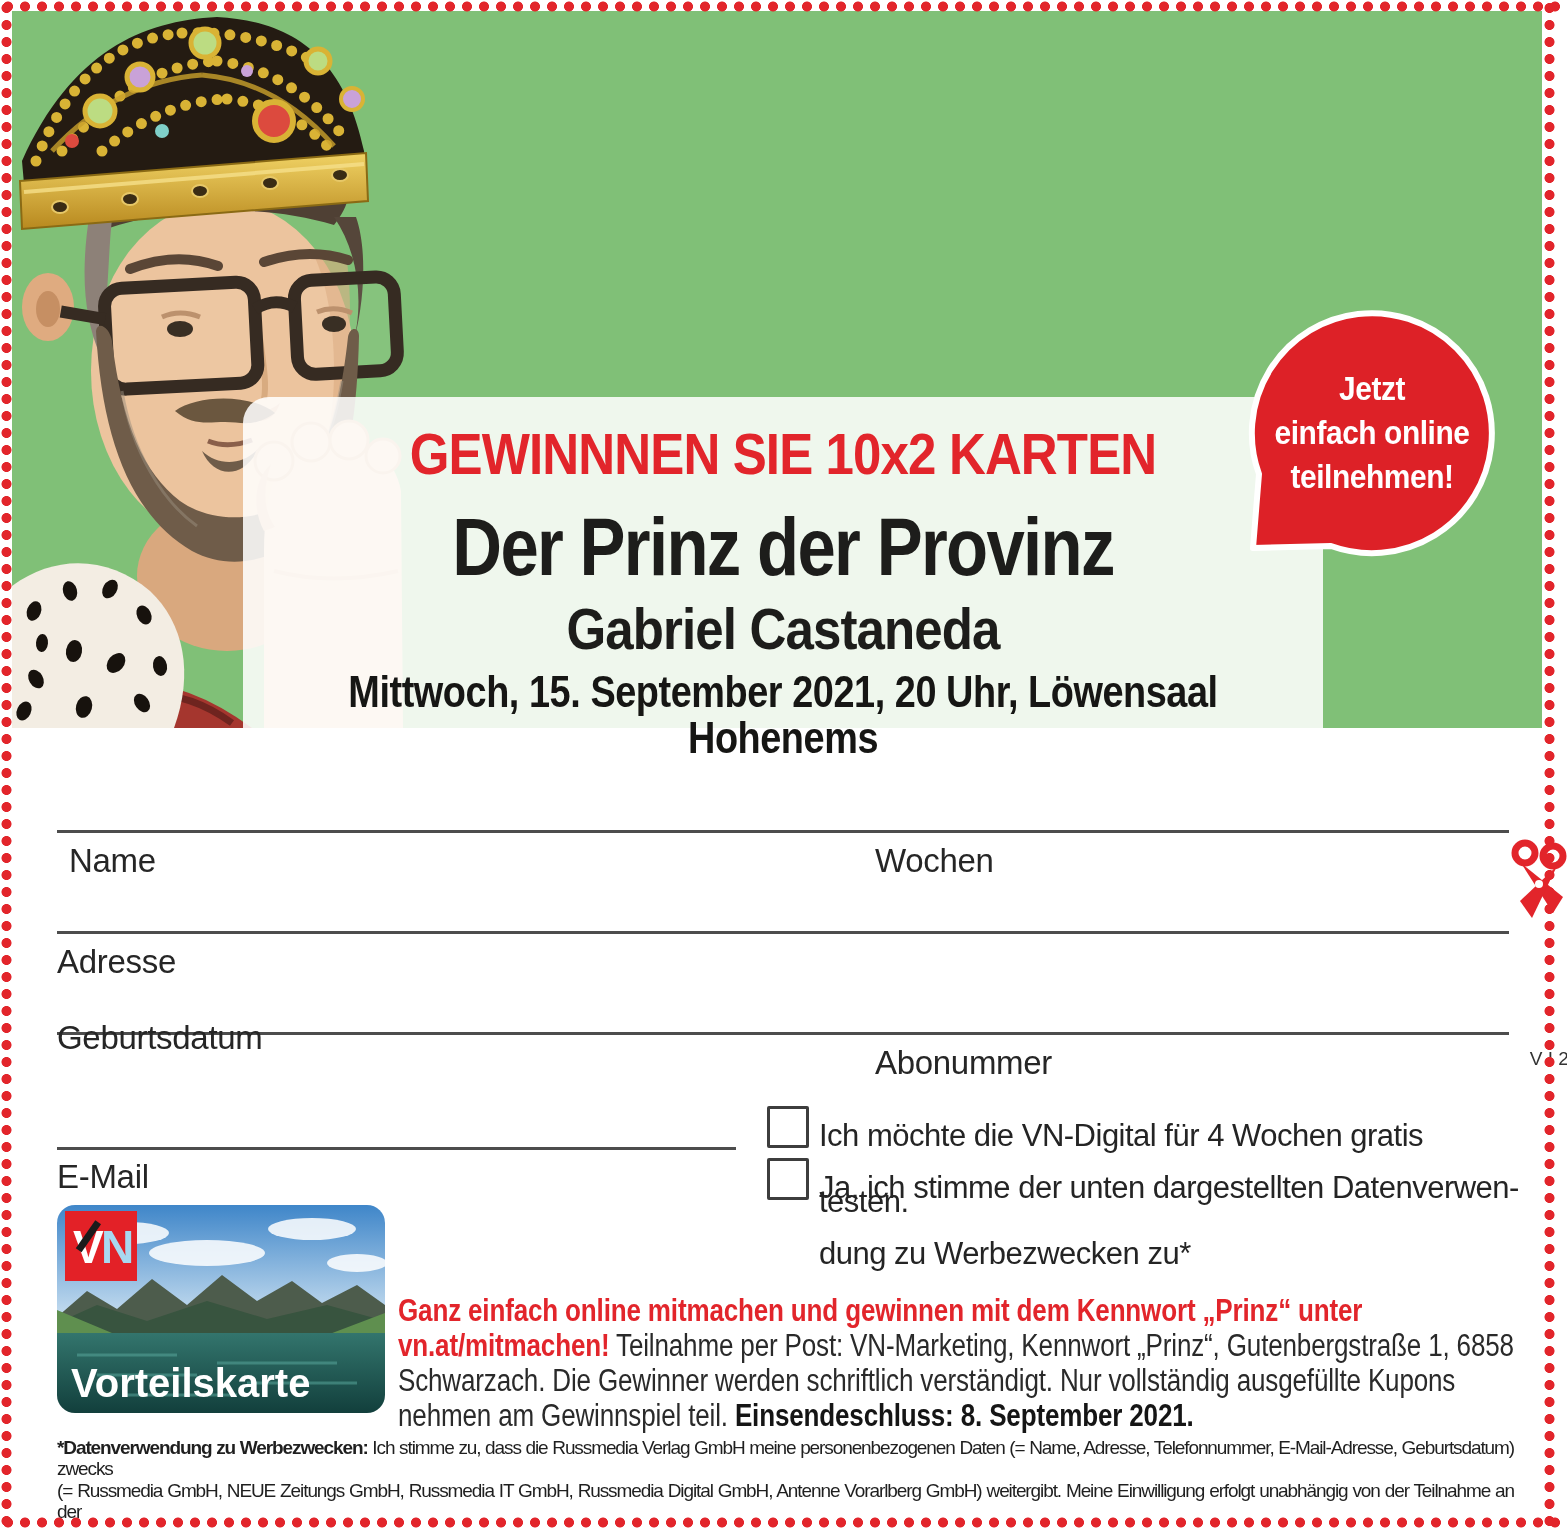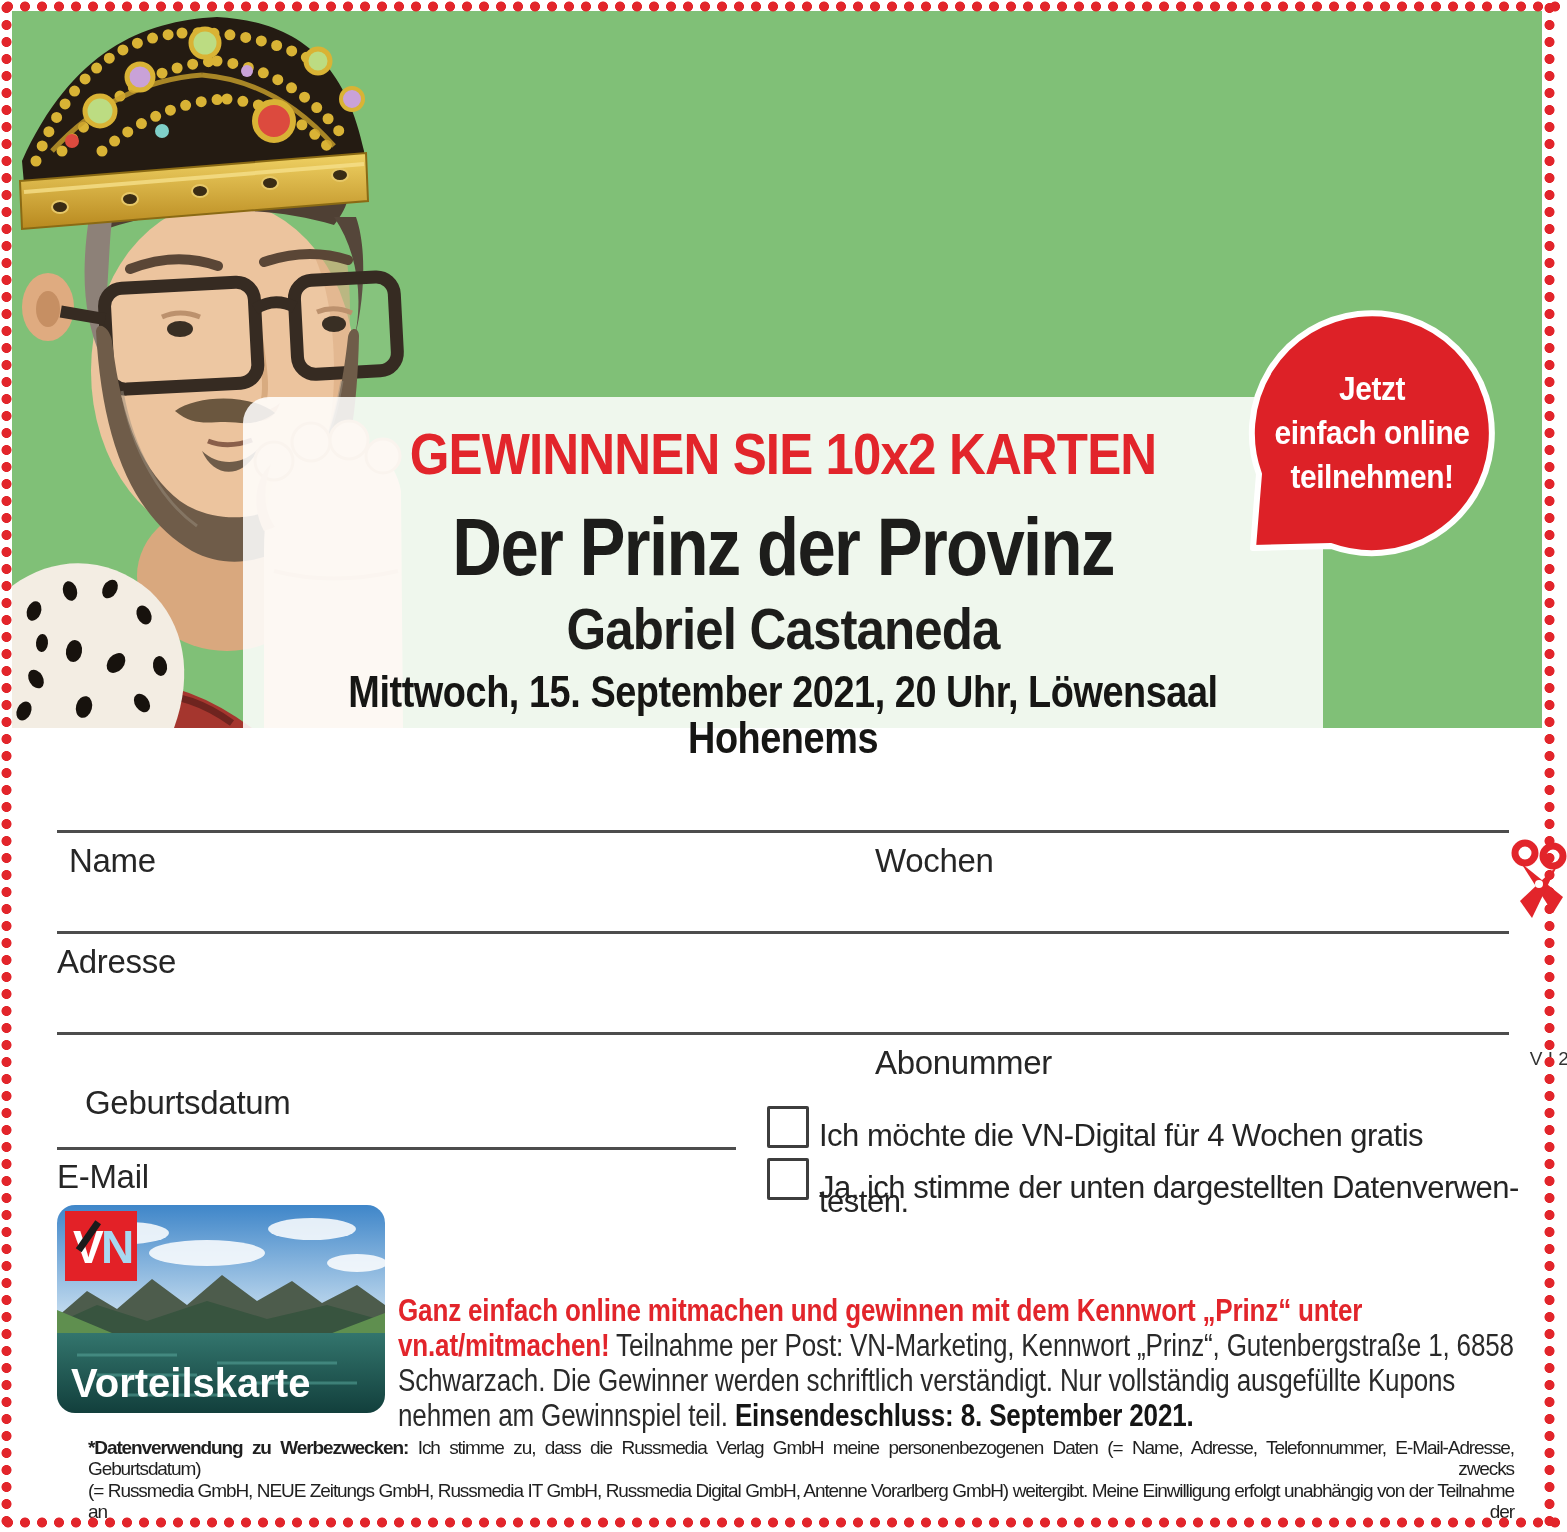--- a/index.html
+++ b/index.html
@@ -31,21 +31,21 @@
 
   .card { position:absolute; left:57px; top:1205px; width:328px; height:208px; border-radius:18px; overflow:hidden; z-index:4; }
 
   .part { position:absolute; left:398px; top:1293px; width:1330px; font-size:31px; line-height:35px;
           color:#2a2a2a; letter-spacing:-.2px; transform:scaleX(.84); transform-origin:0 0; z-index:4; }
   .part .red { color:#e2252b; font-weight:700; }
   .part .b   { color:#151515; font-weight:700; }
 
   .fine { position:absolute; left:57px; top:1437px; width:1457px; font-size:19px; line-height:21.4px;
           color:#1f1f1f; letter-spacing:-1.1px; z-index:4; }
-  .fine .fl { text-align:justify; text-align-last:justify;margin-left:31px; }
+  .fine .fl { text-align:justify; text-align-last:justify; }
   .fine .b  { font-weight:700; }
 
   
   .dh { position:absolute; height:11px; left:0; width:1567px; z-index:10;
         background-image:radial-gradient(circle at 8px 5.5px, #e2252b 4.6px, rgba(255,255,255,0) 5.4px);
         background-size:17px 11px; background-repeat:repeat-x; }
   .dv { position:absolute; width:11px; top:0; height:1532px; z-index:10;
         background-image:radial-gradient(circle at 5.5px 8px, #e2252b 4.6px, rgba(255,255,255,0) 5.4px);
         background-size:11px 17px; background-repeat:repeat-y; }
   .d-top{ top:1px; } .d-bottom{ top:1517px; } .d-left{ left:1px; } .d-right{ left:1544px; }
@@ -188,32 +188,33 @@
   </div>
 
   <div class="rule" style="left:57px; top:830px;  width:1452px;"></div>
   <div class="rule" style="left:57px; top:931px;  width:1452px;"></div>
   <div class="rule" style="left:57px; top:1032px; width:1452px;"></div>
   <div class="rule" style="left:57px; top:1147px; width:679px;"></div>
 
   <div class="flabel" style="left:57px;  top:842px;margin-left:12px;">Name</div>
   <div class="flabel" style="left:875px; top:842px;">Wochen</div>
   <div class="flabel" style="left:57px;  top:943px;">Adresse</div>
-  <div class="flabel" style="left:57px;  top:1084px;margin-left:28px;">Geburtsdatum</div>
+  <div class="flabel" style="left:57px;  top:1019px;">Geburtsdatum</div>
   <div class="flabel" style="left:875px; top:1044px;">Abonummer</div>
   <div class="flabel" style="left:57px;  top:1158px;">E-Mail</div>
 
   <div class="code">V I 261</div>
 
   <div class="cb" style="left:767px; top:1106px;"></div>
   <div class="cbl" style="top:1103px; width:700px;">Ich möchte die VN-Digital für 4 Wochen gratis testen.</div>
 
   <div class="cb" style="left:767px; top:1158px;"></div>
   <div class="cbl" style="top:1155px; width:720px;">
     <div>Ja, ich stimme der unten dargestellten Datenverwen-</div>
+    <div>dung zu Werbezwecken zu*</div>
   </div>
 
   <div class="card">
     <svg width="328" height="208" viewBox="0 0 328 208">
       <defs>
         <linearGradient id="sky" x1="0" y1="0" x2="0" y2="1">
           <stop offset="0" stop-color="#3f86c9"></stop>
             <stop offset="1" stop-color="#cfe3f2"></stop>
         </linearGradient>
         <linearGradient id="lake" x1="0" y1="0" x2="0" y2="1">

